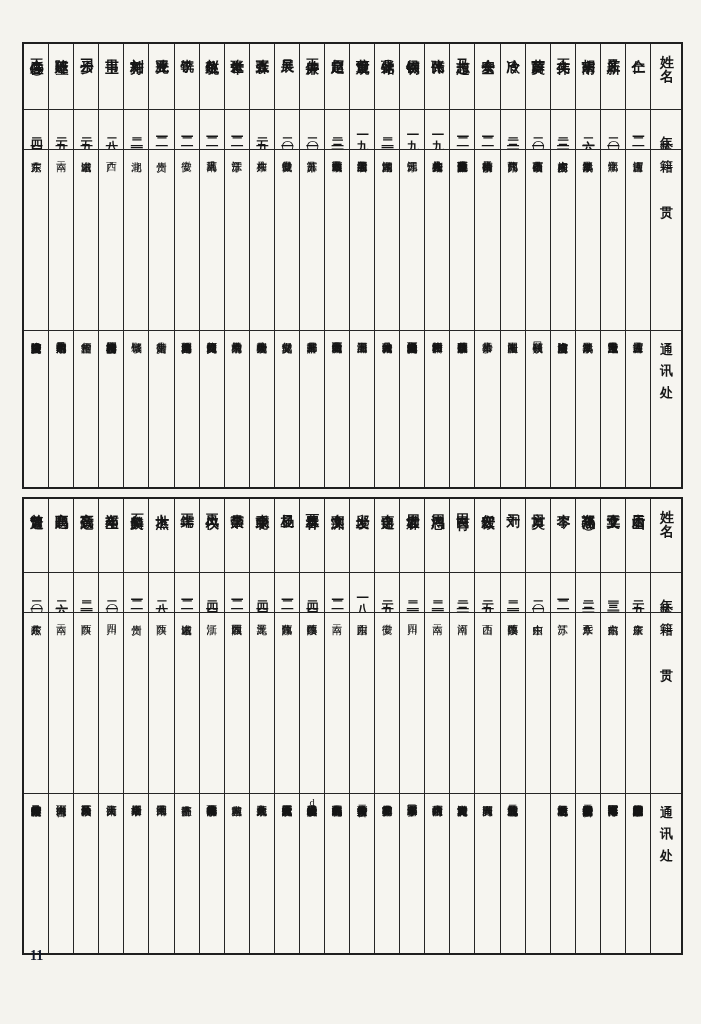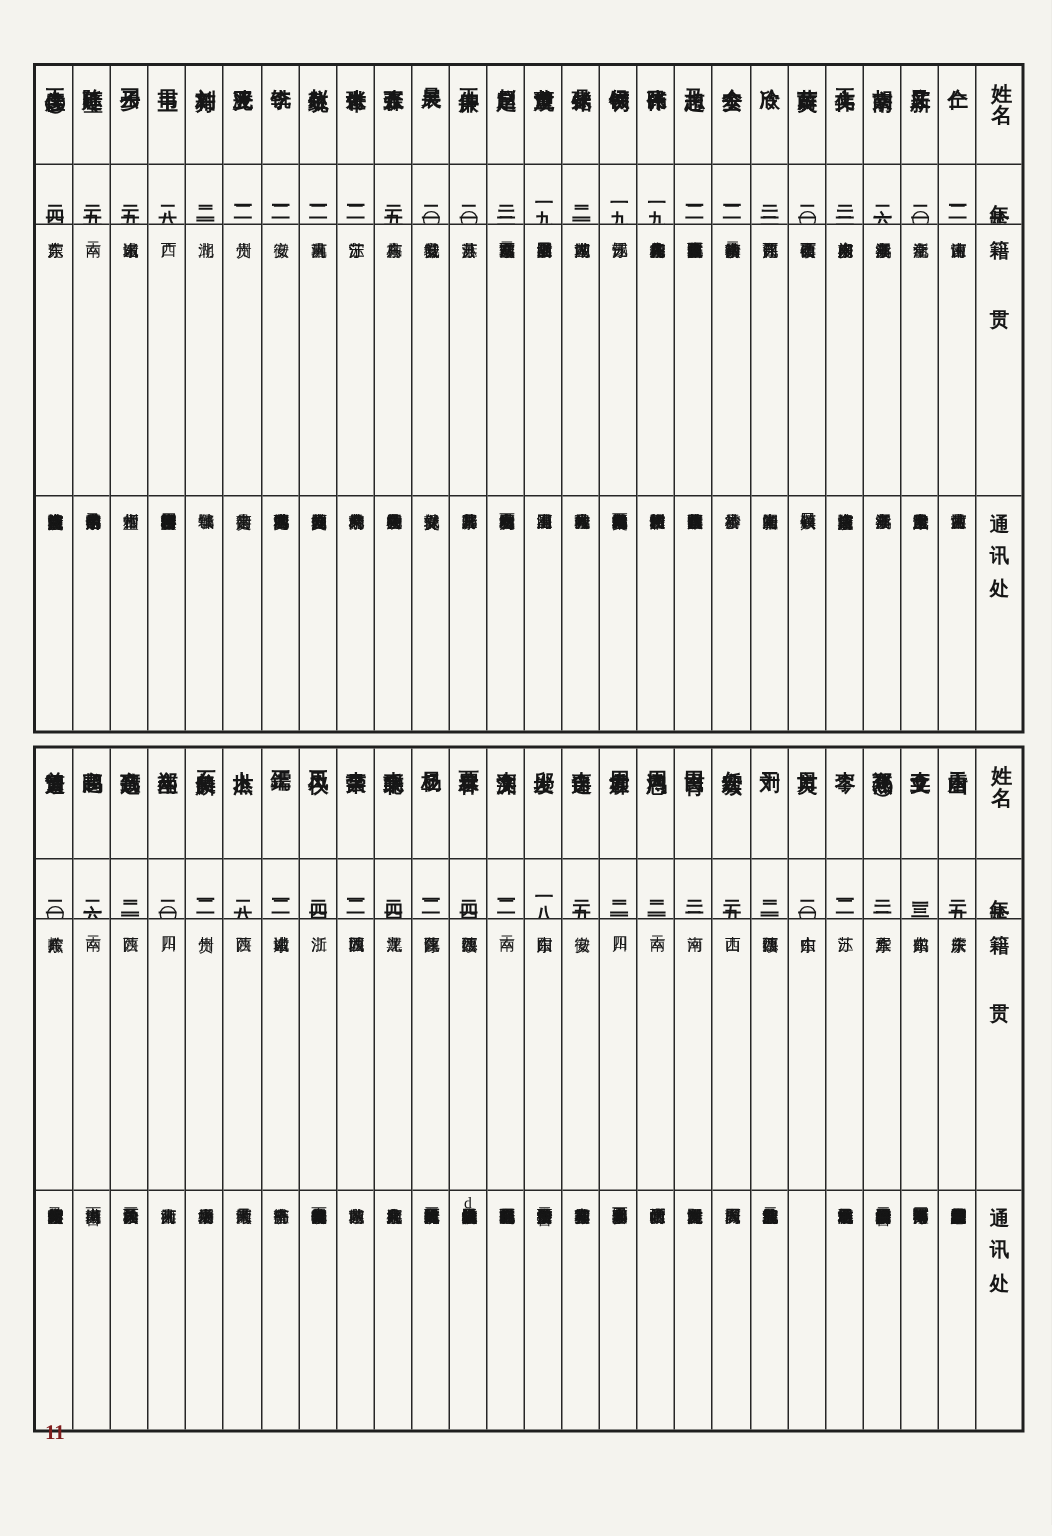--- a/index.html
+++ b/index.html
@@ -48,21 +48,21 @@
   .c-contact .vtxt { font-size:10.5px; padding-top:3px; }
 
   .h-cell .vtxt { text-align:center; padding-top:0; font-weight:700; }
   .h-cell.c-name .vtxt    { font-size:14px; letter-spacing:14px; }
   .h-cell.c-age .vtxt     { font-size:13px; letter-spacing:4px;  }
   .h-cell.c-origin .vtxt  { font-size:13px; letter-spacing:46px; }
   .h-cell.c-contact .vtxt { font-size:13px; letter-spacing:22px; }
 
   .page-number {
     position:absolute; left:30px; top:948px;
-    font-size:14px; color:#7f1d1d;
+    font-size:14px; color:#0f172a;
     font-family:"Liberation Serif","DejaVu Serif",serif;
     font-weight:bold;
   }
 </style>
 </head>
 <body>
 
 <div class="page">
 
   <div class="table table-top">

